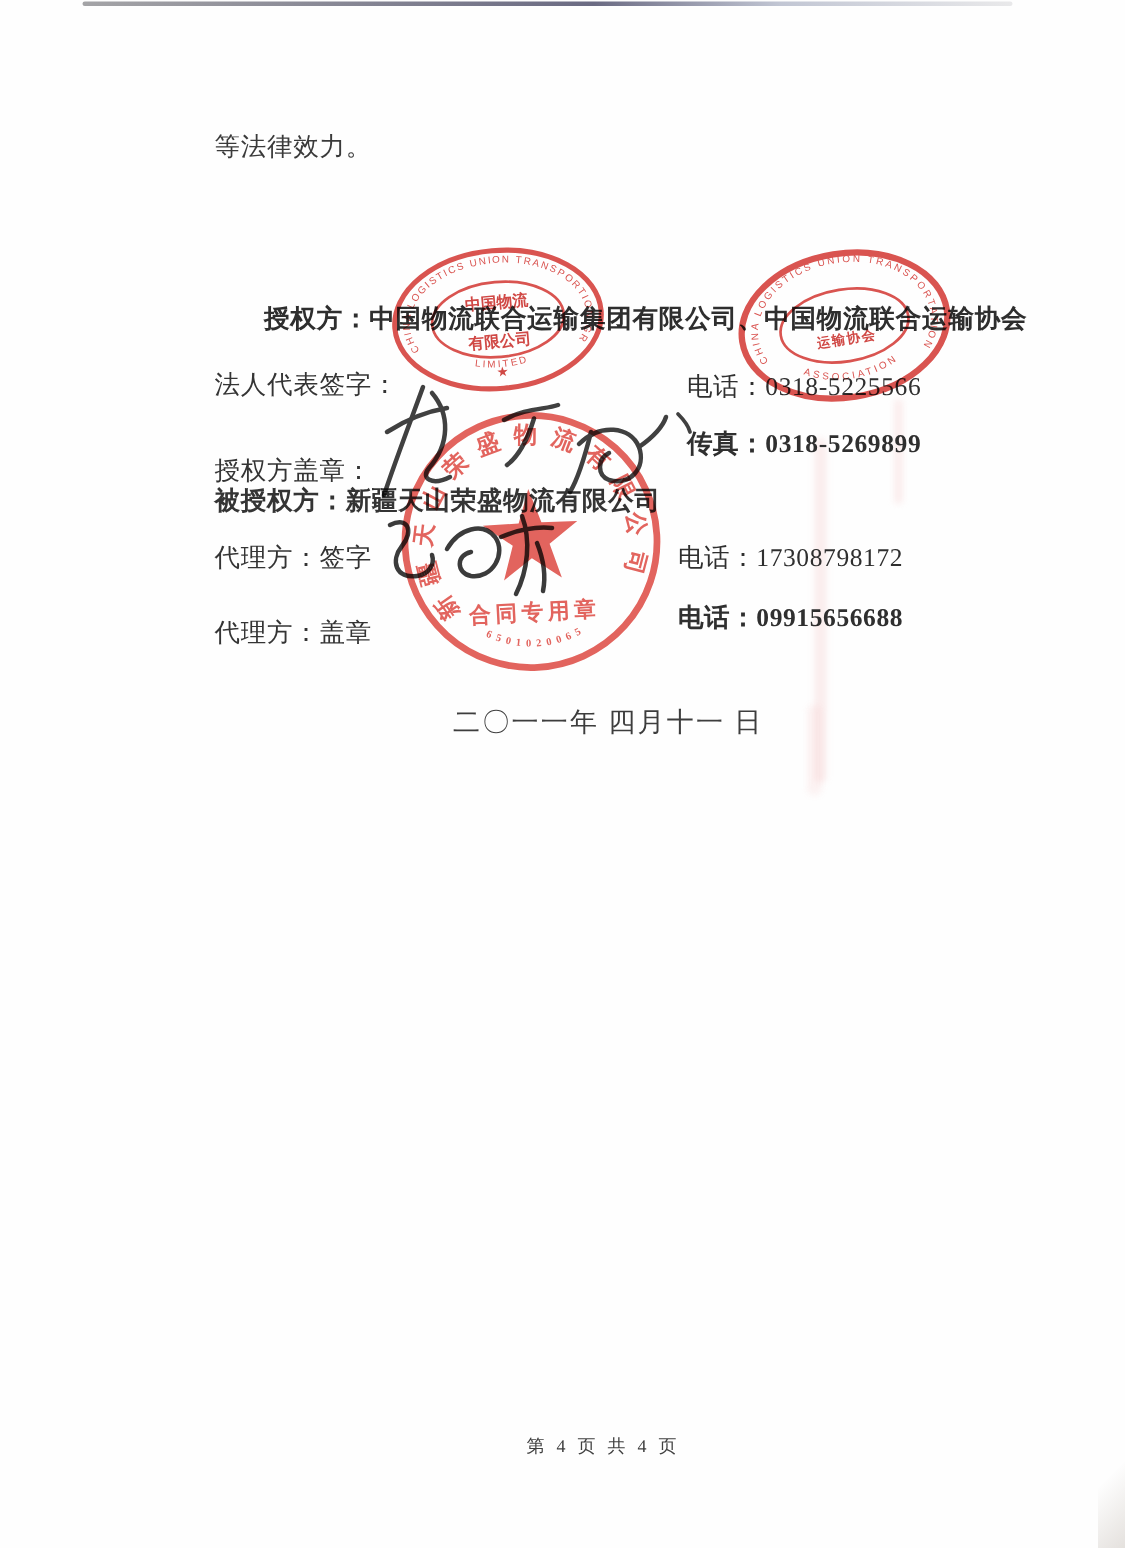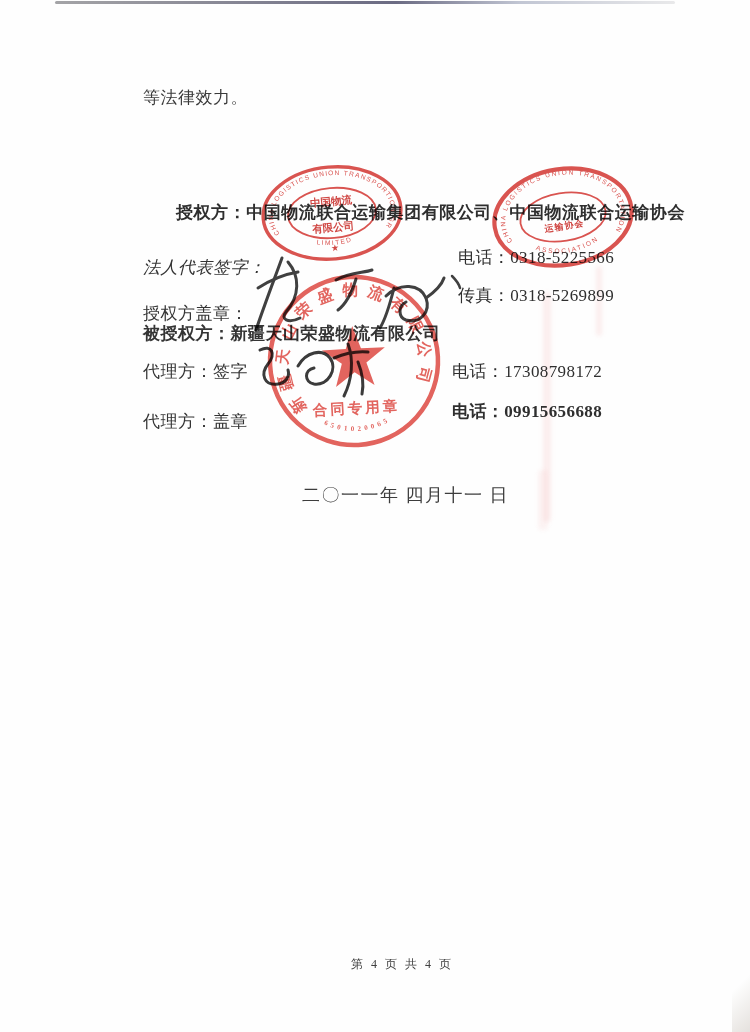--- a/index.html
+++ b/index.html
@@ -20,30 +20,30 @@
     right:0;bottom:0;width:18px;height:80px;
     background:linear-gradient(135deg,rgba(0,0,0,0) 40%,rgba(180,170,160,.35));
   }
   .pink-streak{background:rgba(242,178,178,.22);filter:blur(2px);border-radius:4px;}
   
   .doc-text{color:#3a3a3a;white-space:nowrap;}
   .closing{left:143px;top:86px;font-size:17px;letter-spacing:.5px;}
   .authorizer{left:143px;top:201px;font-size:17px;letter-spacing:.55px;font-weight:bold;color:#2e2e2e;margin-left:33px;}
   .lbl{font-size:17px;letter-spacing:.5px;color:#343434;}
   .val{font-size:17px;letter-spacing:.4px;color:#2f2f2f;}
-  .row-l1{left:143px;top:256px;font-style:italic;}
+  .row-l1{left:143px;top:245px;}
   .row-v1{left:458px;top:246px;}
   .row-l2{left:143px;top:286px;margin-top:16px;}
-  .row-v2{left:458px;top:284px;}
+  .row-v2{left:458px;top:284px;font-weight:bold;}
   .row-l3{left:143px;top:322px;font-weight:bold;}
   .row-l4{left:143px;top:360px;}
   .row-v4{left:452px;top:360px;}
   .row-l5{left:143px;top:410px;}
   .row-v5{left:452px;top:400px;font-weight:bold;}
-  .date-line{left:302px;top:469px;font-size:18px;letter-spacing:1.5px;color:#3d3d3d;margin-top:14px;}
+  .date-line{left:302px;top:469px;font-size:18px;letter-spacing:1.5px;color:#3d3d3d;}
   .footer{left:351px;top:956px;font-size:12px;letter-spacing:2.5px;color:#404040;}
   
   .stamp{mix-blend-mode:multiply;opacity:.9;}
   .stamp svg{display:block;}
   .stamp-oval-1{left:257px;top:163px;transform:rotate(-5deg);}
   .stamp-oval-2{left:488px;top:165px;transform:rotate(-9deg);}
   .stamp-round{left:266px;top:273px;transform:rotate(-3deg);}
   .sig{mix-blend-mode:multiply;}
 </style>
 </head>

